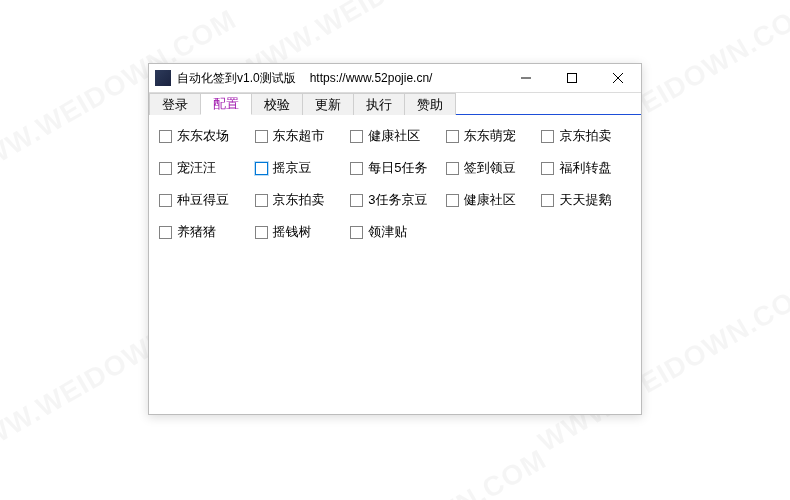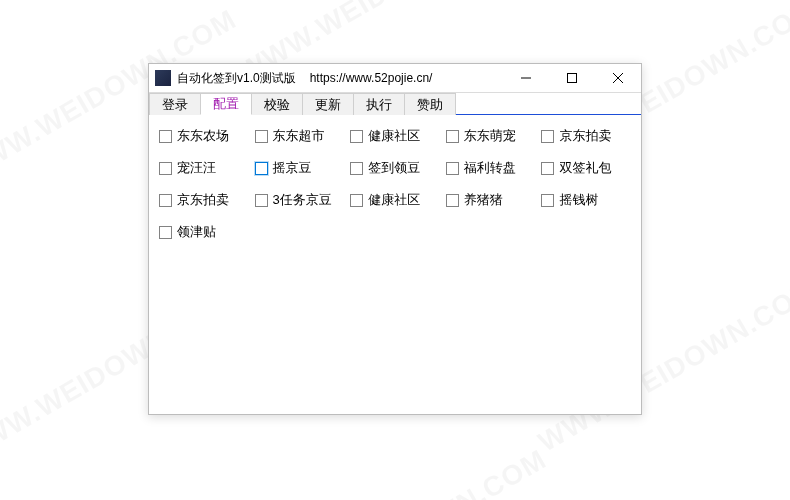--- a/index.html
+++ b/index.html
@@ -218,44 +218,52 @@
       <label class="check-item">
           <span class="checkbox"></span>
           <span>宠汪汪</span>
         </label>
       <label class="check-item">
           <span class="checkbox highlight"></span>
           <span>摇京豆</span>
         </label>
       <label class="check-item">
           <span class="checkbox"></span>
+          <span>每日5任务</span>
+        </label>
+      <label class="check-item">
+          <span class="checkbox"></span>
           <span>签到领豆</span>
         </label>
       <label class="check-item">
           <span class="checkbox"></span>
           <span>福利转盘</span>
         </label>
 
       <label class="check-item">
           <span class="checkbox"></span>
-          <span>双签礼包</span>
+          <span>种豆得豆</span>
         </label>
       <label class="check-item">
           <span class="checkbox"></span>
           <span>京东拍卖</span>
         </label>
       <label class="check-item">
           <span class="checkbox"></span>
           <span>3任务京豆</span>
         </label>
       <label class="check-item">
           <span class="checkbox"></span>
           <span>健康社区</span>
         </label>
 
+      <label class="check-item">
+          <span class="checkbox"></span>
+          <span>天天提鹅</span>
+        </label>
       <label class="check-item">
           <span class="checkbox"></span>
           <span>养猪猪</span>
         </label>
       <label class="check-item">
           <span class="checkbox"></span>
           <span>摇钱树</span>
         </label>
       <label class="check-item">
           <span class="checkbox"></span>

